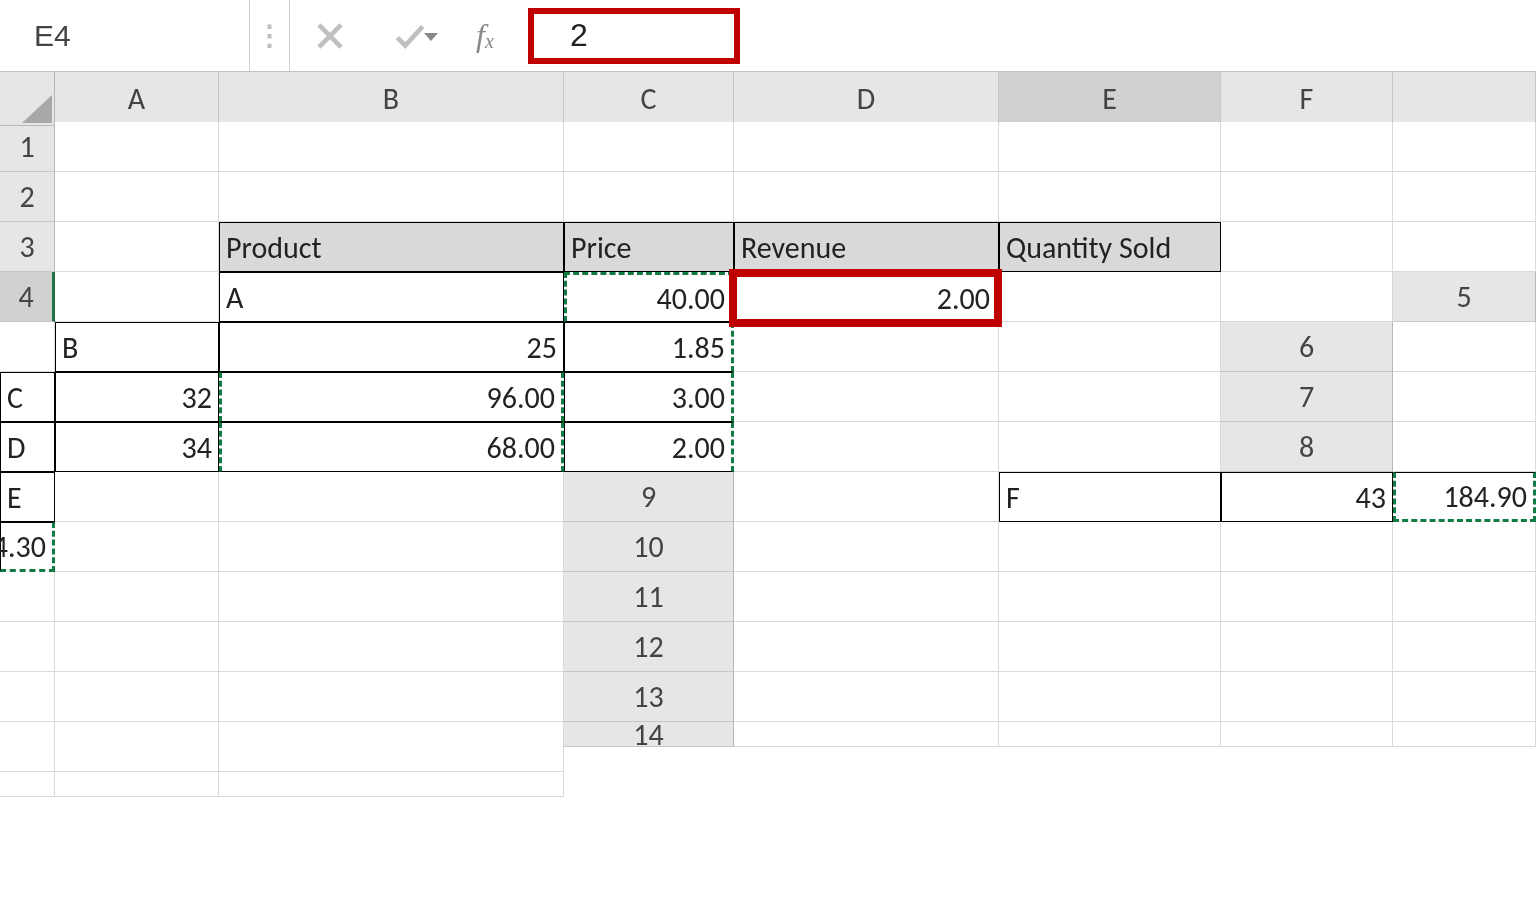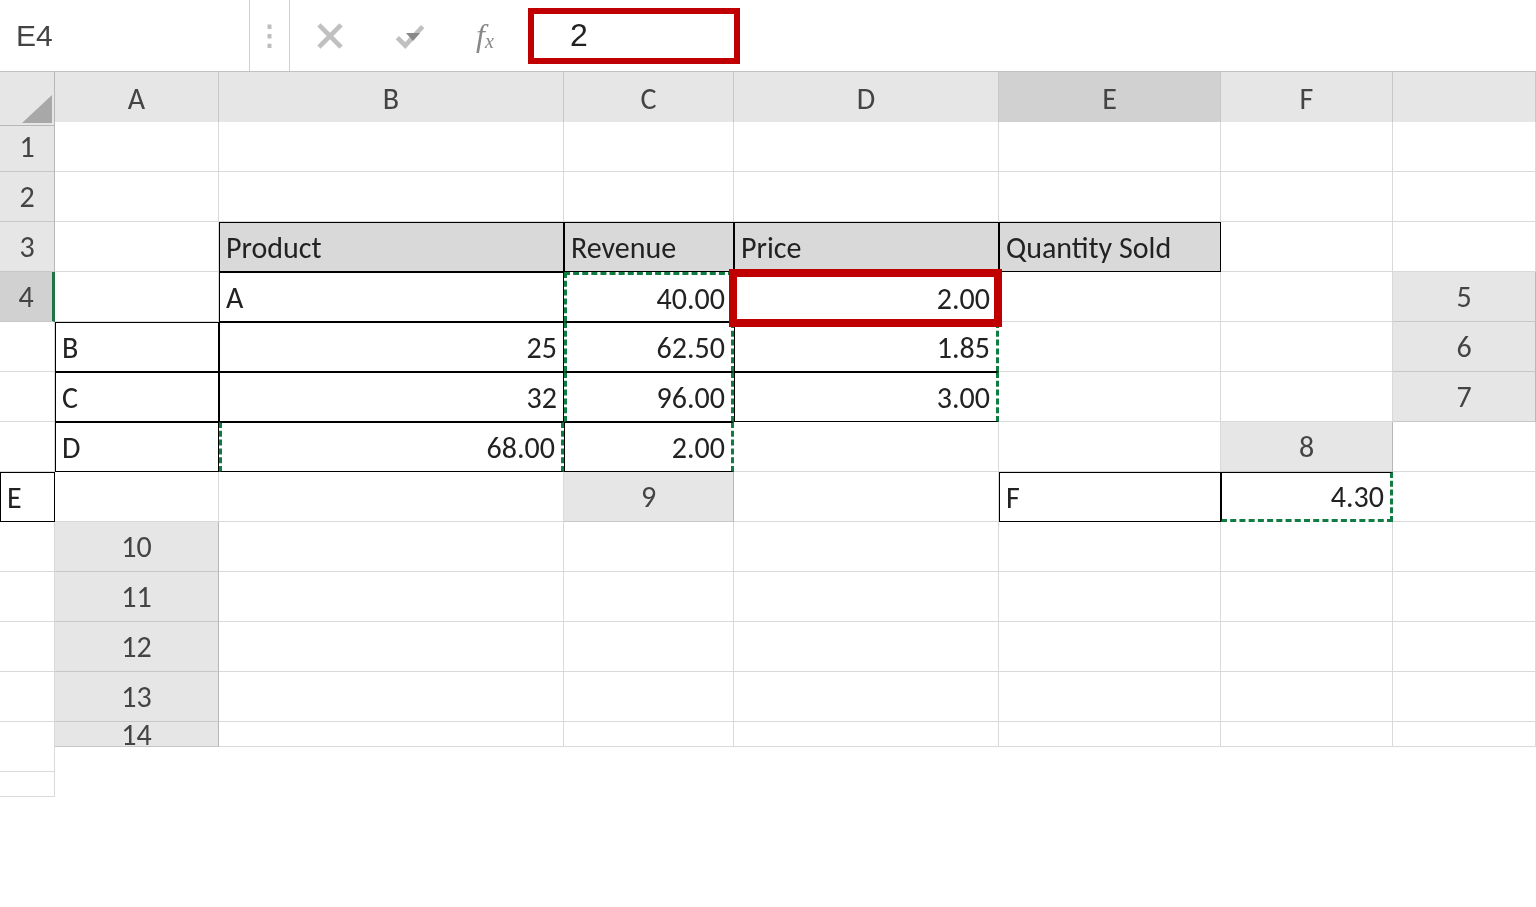--- a/index.html
+++ b/index.html
@@ -22,21 +22,21 @@
       height: 72px;
       border-bottom: 1px solid #c0c0c0;
       background: #ffffff;
     }
     .name-box-wrapper {
       display: flex;
       align-items: center;
       width: 250px;
       height: 100%;
       border-right: 1px solid #d0d0d0;
-      padding: 0 8px;
+      padding: 0 26px;
     }
     .name-box {
       flex: 1;
       font-size: 30px;
       color: #444;
       padding-left: 8px;
       border: none;
       outline: none;
       background: transparent;
     }
@@ -288,72 +288,74 @@
   <div class="cell"></div>
   <div class="cell"></div>
   <div class="cell"></div>
   <div class="cell"></div>
   <div class="cell"></div>
   <div class="cell"></div>
 
   <div class="row-header">3</div>
   <div class="cell"></div>
   <div class="cell header-cell txt">Product</div>
+  <div class="cell header-cell txt">Price</div>
   <div class="cell header-cell txt">Revenue</div>
-  <div class="cell header-cell txt">Price</div>
   <div class="cell header-cell txt">Quantity Sold</div>
   <div class="cell"></div>
   <div class="cell"></div>
 
   <div class="row-header active">4</div>
   <div class="cell"></div>
   <div class="cell data-cell txt">A</div>
   <div class="cell data-cell num dashed-right dashed-left dashed-top">40.00</div>
   <div class="cell data-cell num dashed-right dashed-top active-select">
       <span>2.00</span>
       <div class="red-overlay"></div>
     </div>
   <div class="cell"></div>
   <div class="cell"></div>
 
   <div class="row-header">5</div>
   <div class="cell"></div>
   <div class="cell data-cell txt">B</div>
   <div class="cell data-cell num">25</div>
-  <div class="cell data-cell num dashed-right dashed-left">62.50</div>
   <div class="cell data-cell num dashed-right">1.85</div>
   <div class="cell"></div>
   <div class="cell"></div>
 
   <div class="row-header">6</div>
   <div class="cell"></div>
   <div class="cell data-cell txt">C</div>
   <div class="cell data-cell num">32</div>
   <div class="cell data-cell num dashed-right dashed-left">96.00</div>
   <div class="cell data-cell num dashed-right">3.00</div>
   <div class="cell"></div>
   <div class="cell"></div>
 
   <div class="row-header">7</div>
   <div class="cell"></div>
   <div class="cell data-cell txt">D</div>
+  <div class="cell data-cell num">34</div>
   <div class="cell data-cell num dashed-right dashed-left">68.00</div>
   <div class="cell data-cell num dashed-right">2.00</div>
   <div class="cell"></div>
   <div class="cell"></div>
 
   <div class="row-header">8</div>
   <div class="cell"></div>
   <div class="cell data-cell txt">E</div>
   <div class="cell"></div>
   <div class="cell"></div>
 
   <div class="row-header">9</div>
   <div class="cell"></div>
   <div class="cell data-cell txt">F</div>
+  <div class="cell data-cell num">43</div>
+  <div class="cell data-cell num dashed-right dashed-left dashed-bottom">184.90</div>
   <div class="cell data-cell num dashed-right dashed-bottom">4.30</div>
   <div class="cell"></div>
   <div class="cell"></div>
 
   <div class="row-header">10</div>
   <div class="cell"></div>
   <div class="cell"></div>
   <div class="cell"></div>
   <div class="cell"></div>
   <div class="cell"></div>

